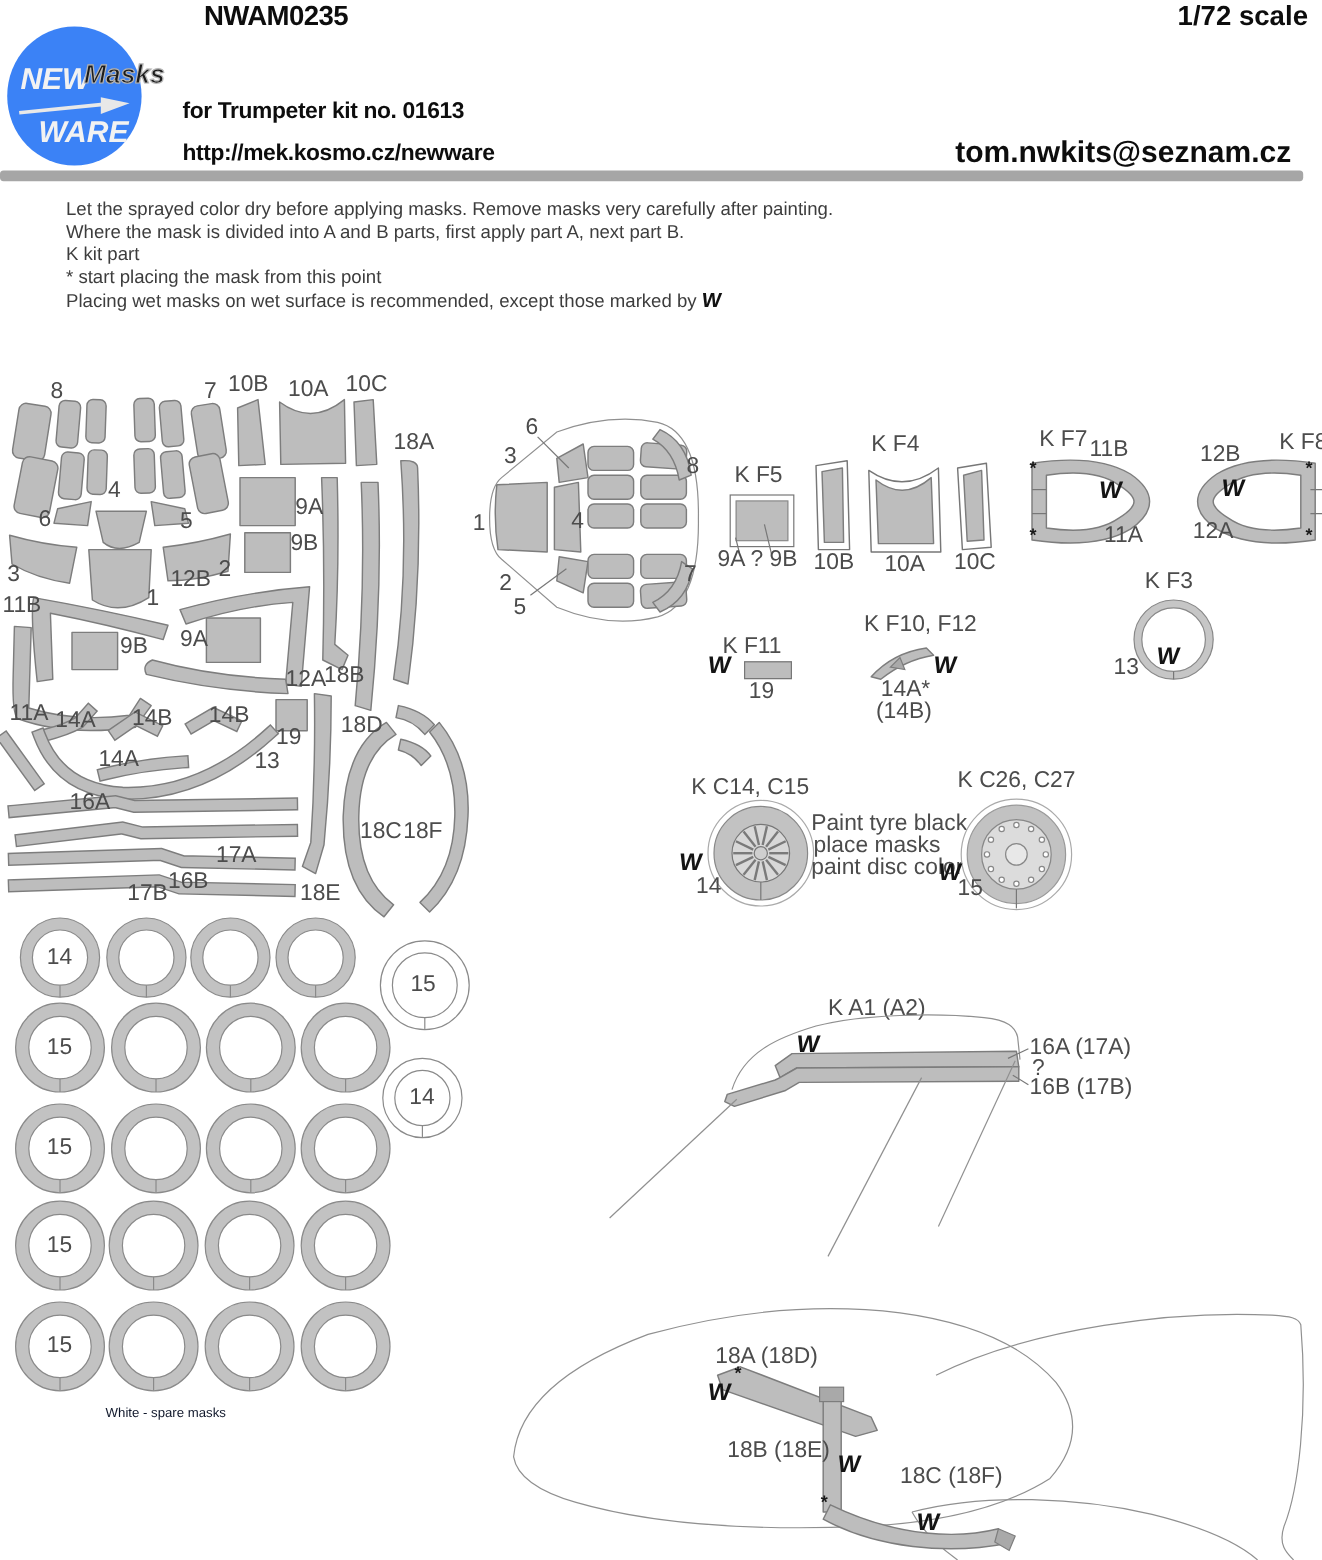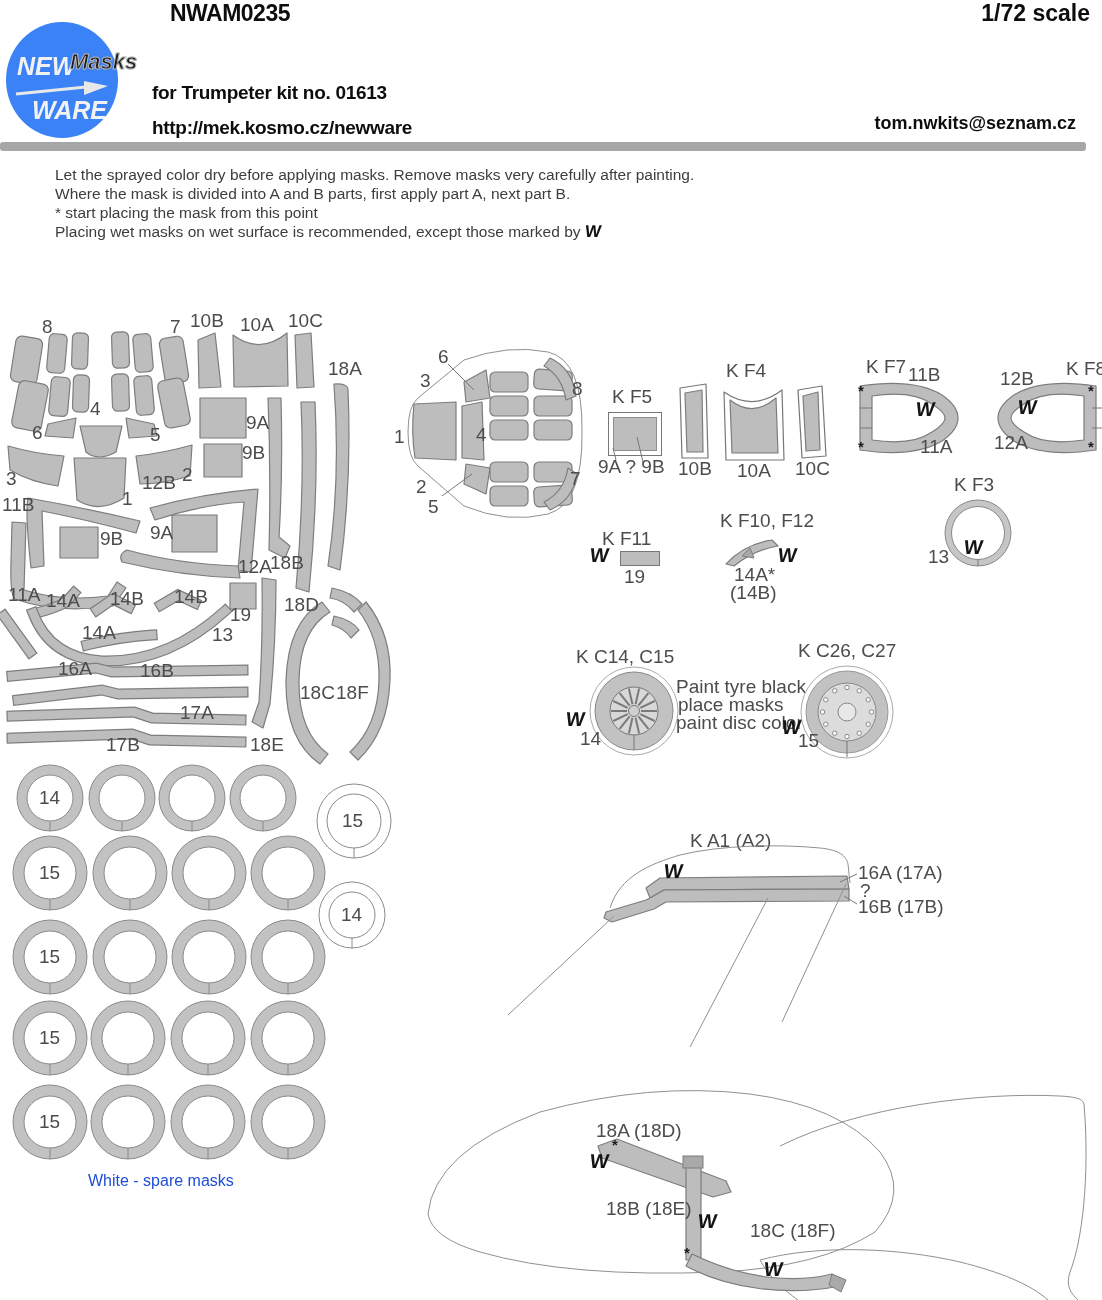--- a/index.html
+++ b/index.html
@@ -3,36 +3,36 @@
 <meta charset="utf-8">
 <style>
   html,body{margin:0;padding:0;background:#fff;}
   #page{position:relative;width:1102px;height:1300px;background:#fff;overflow:hidden;
         font-family:"Liberation Sans","DejaVu Sans",sans-serif;color:#222;}
   .abs{position:absolute;white-space:nowrap;}
   
   .hcode{font-size:23px;font-weight:700;letter-spacing:-0.5px;color:#0d0d0d;}
   .htitle{font-size:19px;font-weight:700;letter-spacing:-0.3px;color:#0d0d0d;}
   .hscale{font-size:23px;font-weight:700;color:#0d0d0d;}
-  .hemail{font-size:18px;font-weight:700;color:#0d0d0d;}
+  .hemail{font-size:25px;font-weight:700;color:#0d0d0d;}
   #divider{position:absolute;left:0;top:142px;width:1086px;height:9px;background:#a6a6a6;border-radius:3px;}
   
   #logo{position:absolute;left:6px;top:22px;width:112px;height:116px;background:#3b82f6;border-radius:50%;}
   #logo .new{position:absolute;left:11px;top:30px;font-style:italic;font-weight:800;font-size:25px;color:#f2f2f2;}
   #logo .masks{position:absolute;left:64px;top:27px;font-style:italic;font-weight:800;font-size:22px;color:#1c1c1c;-webkit-text-stroke:1px #b5b5b5;text-shadow:0 0 1px #999;}
   #logo .ware{position:absolute;left:26px;top:74px;font-style:italic;font-weight:800;font-size:25px;color:#f2f2f2;}
   
   #important{position:absolute;left:55px;top:165px;font-size:15.5px;line-height:19px;color:#3d3d3d;}
   #important .head{font-weight:700;color:#151515;}
   .winline{font-weight:900;color:#111;display:inline-block;transform:skewX(-8deg);font-size:17px;}
   
   .plbl{position:absolute;font-size:19px;color:#4c4c4c;white-space:nowrap;}
   .wmark{position:absolute;font-weight:900;font-size:20px;color:#141414;white-space:nowrap;transform:skewX(-8deg);}
   .star{position:absolute;font-size:15px;font-weight:700;color:#1a1a1a;white-space:nowrap;}
-  .note{position:absolute;font-size:16px;color:#1d4ed8;white-space:nowrap;}
+  .note{position:absolute;font-size:11px;color:#0f172a;white-space:nowrap;}
   
   .m{fill:#bdbdbd;stroke:#7d7d7d;stroke-width:1.2;stroke-linejoin:round;}
   .md{fill:#a9a9a9;stroke:#7d7d7d;stroke-width:1;}
   .o{fill:#ffffff;stroke:#777;stroke-width:1.2;stroke-linejoin:round;}
   .ln{stroke:#777;stroke-width:1;fill:none;}
   .oc{fill:none;stroke:#909090;stroke-width:1;}
   .bandO{fill:none;stroke:#7d7d7d;stroke-width:11;stroke-linecap:square;}
   .bandI{fill:none;stroke:#bdbdbd;stroke-width:8.6;stroke-linecap:square;}
   svg{position:absolute;overflow:visible;}
   
@@ -57,20 +57,21 @@
   <span class="abs hcode" style="left:170px;top:0px;">NWAM0235</span>
   <span class="abs hscale" style="right:12px;top:0px;">1/72 scale</span>
   <span class="abs htitle" style="left:152px;top:82px;">for Trumpeter kit no. 01613</span>
   <span class="abs htitle" style="left:152px;top:117px;">http://mek.kosmo.cz/newware</span>
   <span class="abs hemail" style="right:26px;top:113px;">tom.nwkits@seznam.cz</span>
   <div id="divider"></div>
 
   <div id="important">
     <div>Let the sprayed color dry before applying masks. Remove masks very carefully after painting.</div>
     <div>Where the mask is divided into A and B parts, first apply part A, next part B.</div>
+    <div>K kit part</div>
     <div>*  start placing the mask from this point</div>
     <div>
       <span>Placing wet masks on wet surface is recommended, except those marked by </span><span class="winline">W</span>
     </div>
   </div>
 
   <svg id="svg-sheet" style="left:0;top:312px;" width="400" height="860" viewBox="0 0 400 860">
     <g>
       <rect class="m" x="13" y="25" width="27" height="46" rx="6" transform="rotate(9 26 48)"></rect>
       <rect class="m" x="48" y="22" width="18" height="39" rx="5" transform="rotate(5 57 41)"></rect>
@@ -233,21 +234,21 @@
   <span class="plbl" style="left:270px;top:552px;">18B</span>
   <span class="plbl" style="left:8px;top:584px;">11A</span>
   <span class="plbl" style="left:46px;top:590px;">14A</span>
   <span class="plbl" style="left:110px;top:588px;">14B</span>
   <span class="plbl" style="left:174px;top:586px;">14B</span>
   <span class="plbl" style="left:230px;top:604px;">19</span>
   <span class="plbl" style="left:284px;top:594px;">18D</span>
   <span class="plbl" style="left:82px;top:622px;">14A</span>
   <span class="plbl" style="left:212px;top:624px;">13</span>
   <span class="plbl" style="left:58px;top:658px;">16A</span>
-  <span class="plbl" style="left:140px;top:660px;">16B</span>
+  <span class="plbl" style="left:140px;top:724px;">16B</span>
   <span class="plbl" style="left:180px;top:702px;">17A</span>
   <span class="plbl" style="left:106px;top:734px;">17B</span>
   <span class="plbl" style="left:300px;top:682px;">18C</span>
   <span class="plbl" style="left:336px;top:682px;">18F</span>
   <span class="plbl" style="left:250px;top:734px;">18E</span>
 
   <span class="plbl" style="left:39px;top:787px;">14</span>
   <span class="plbl" style="left:39px;top:862px;">15</span>
   <span class="plbl" style="left:39px;top:946px;">15</span>
   <span class="plbl" style="left:39px;top:1027px;">15</span>

